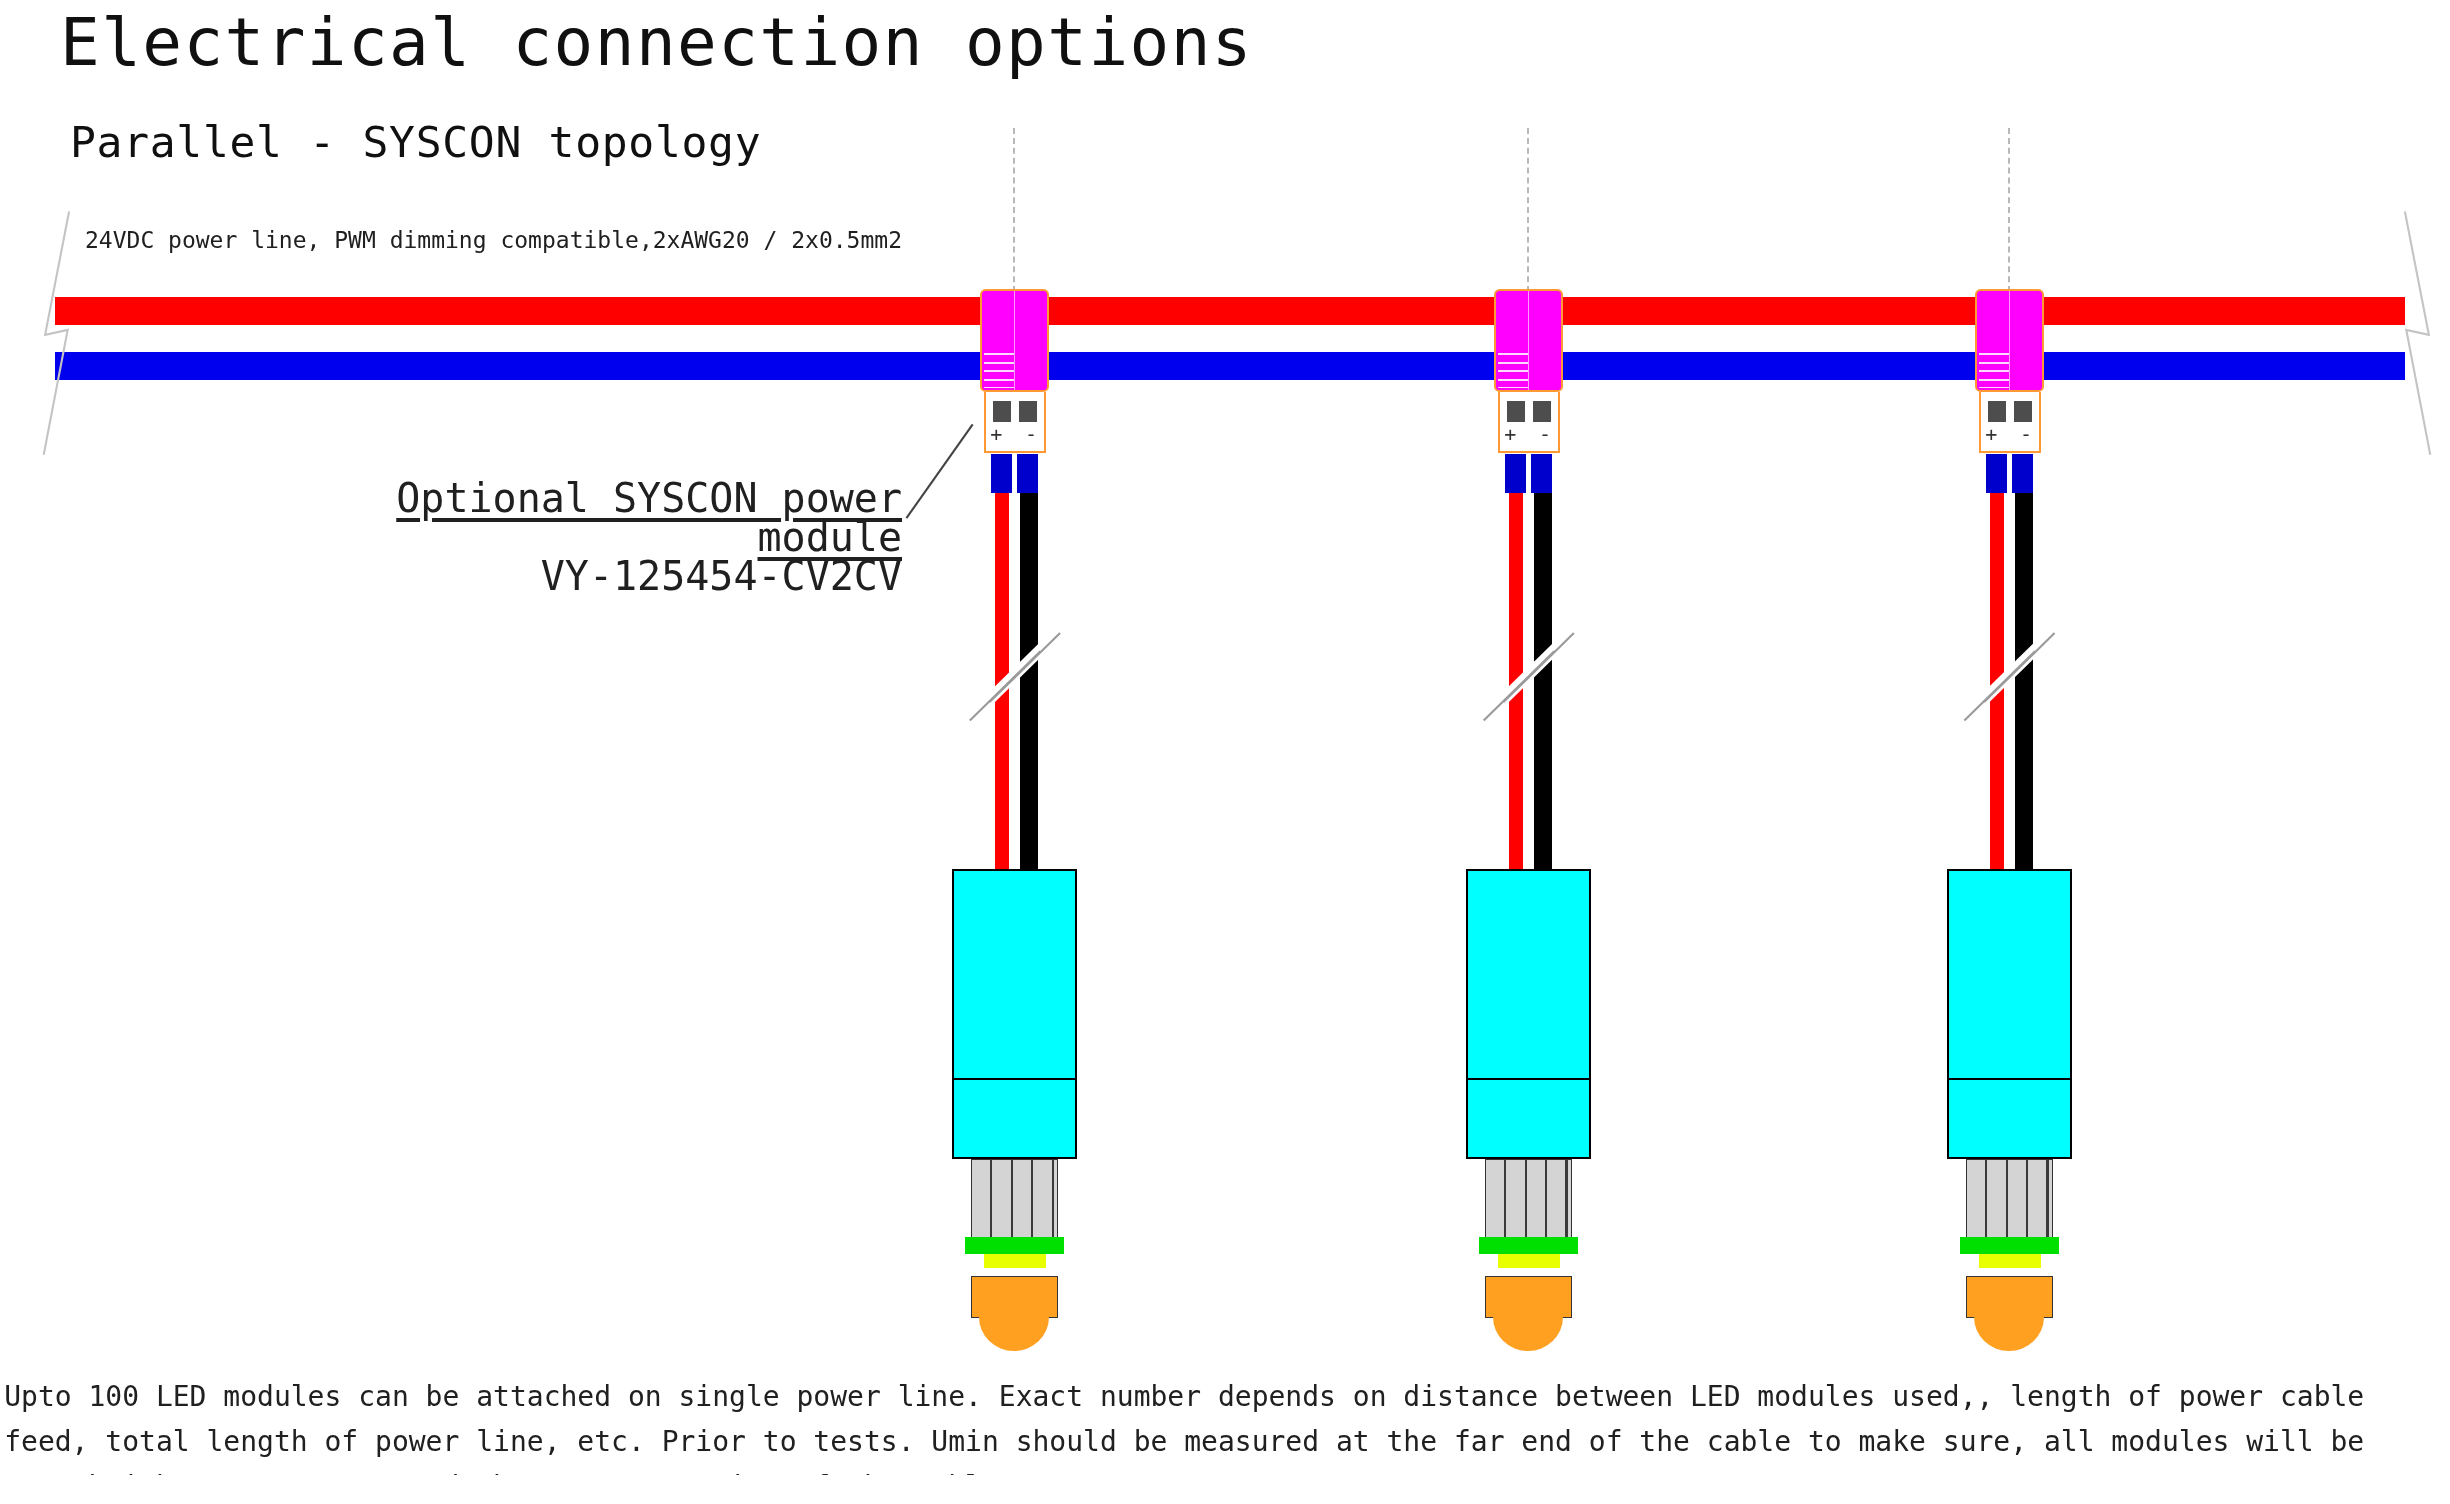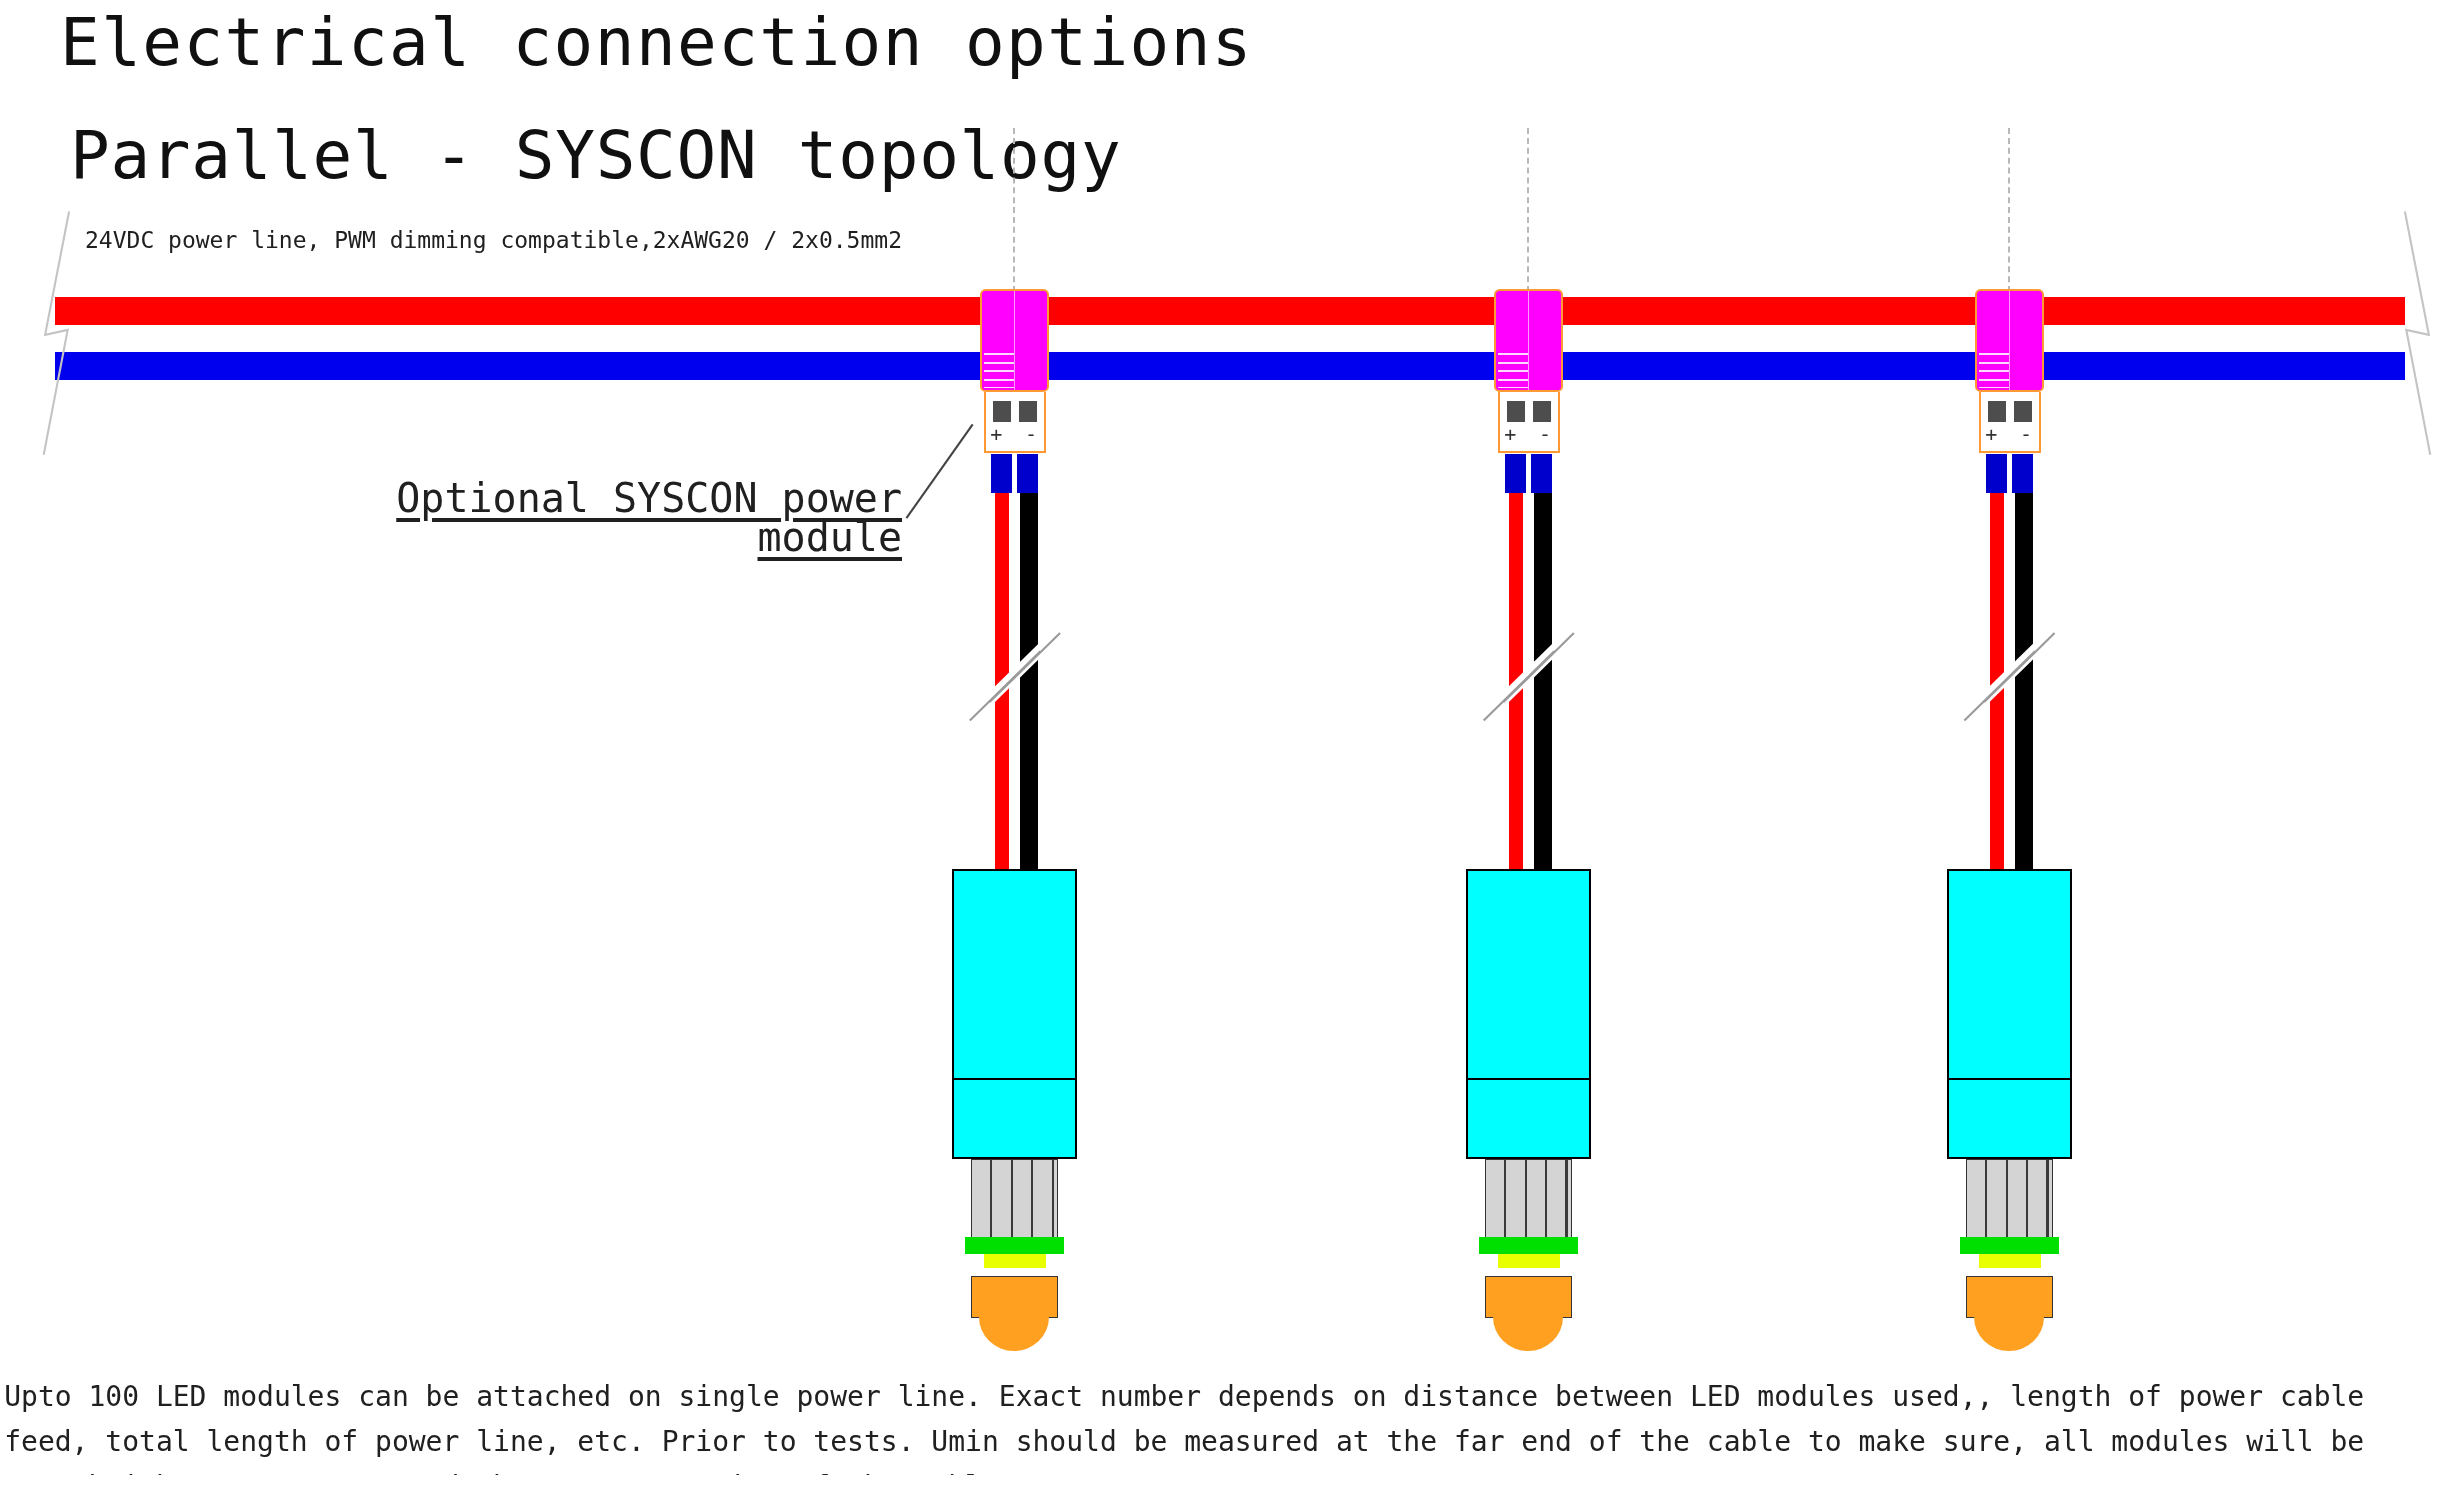--- a/index.html
+++ b/index.html
@@ -2,21 +2,21 @@
 <html style="--power-positive: #ff0000; --power-negative: #0000ee; --connector: #ff00ff; --connector-outline: #ff9933; --solder-pad: #4d4d4d; --wire-terminal: #0000cc; --wire-red: #ff0000; --wire-black: #000000; --module-body: #00ffff; --collar: #d4d4d4; --led-green: #00e000; --led-yellow: #e8ff00; --base-orange: #ffa020;font-size:11.3px"><head>
 <meta charset="utf-8">
 <style>
   html,body { margin:0; padding:0; background:#ffffff; }
   .canvas {
     position:relative; width:2450px; height:1475px; overflow:hidden;
     background:#ffffff; color:#161616;
     font-family:"DejaVu Sans Mono","Liberation Mono",monospace;
   }
   .title { position:absolute; left:60px; top:4.2px; font-size:66px; letter-spacing:1.4px; white-space:nowrap; color:#101010; }
-  .subtitle { position:absolute; left:70px; top:117px; font-size:66px; letter-spacing:0.7px; white-space:nowrap; color:#101010; }
+  .subtitle { position:absolute; left:70px; top:117px; font-size:43px; letter-spacing:0.7px; white-space:nowrap; color:#101010; }
   .powerline-label { position:absolute; left:85px; top:227px; font-size:23px; white-space:nowrap; color:#202020; }
 
   .line { position:absolute; left:55px; width:2350px; height:28px; z-index:1; }
   .line.red  { top:297px; background:var(--power-positive,#ff0000); }
   .line.blue { top:352px; background:var(--power-negative,#0000ee); }
 
   #modules-layer { position:absolute; left:0; top:0; width:2450px; height:1505px; z-index:2; }
   .module { position:absolute; top:0; width:183px; height:1505px; }
   .module:nth-of-type(1){ left:923px; }
   .module:nth-of-type(2){ left:1437px; }
@@ -162,20 +162,21 @@
     <div class="collar"></div>
     <div class="led-green"></div>
     <div class="led-yellow"></div>
     <div class="base"></div>
     <div class="dome"></div>
   </div>
 </div>
 
   <div class="annotation">
     <div class="ann1">Optional SYSCON power module</div>
+    <div class="ann3">VY-125454-CV2CV</div>
   </div>
 
   <svg class="overlay" width="2450" height="1505" viewBox="0 0 3476 2135">
     <polyline points="98,300 64,475 96,468 62,645" fill="none" stroke="#c4c4c4" stroke-width="3"></polyline>
     <polyline points="3412,300 3446,475 3414,468 3448,645" fill="none" stroke="#c4c4c4" stroke-width="3"></polyline>
     <line x1="1286" y1="735" x2="1380" y2="602" stroke="#444444" stroke-width="3"></line>
     <g id="wire-breaks">
         <line x1="1388" y1="1008" x2="1488" y2="910" stroke="#ffffff" stroke-width="16"></line>
         <line x1="1376" y1="1022" x2="1476" y2="924" stroke="#9a9a9a" stroke-width="3"></line>
         <line x1="1404" y1="996" x2="1504" y2="898" stroke="#9a9a9a" stroke-width="3"></line>

